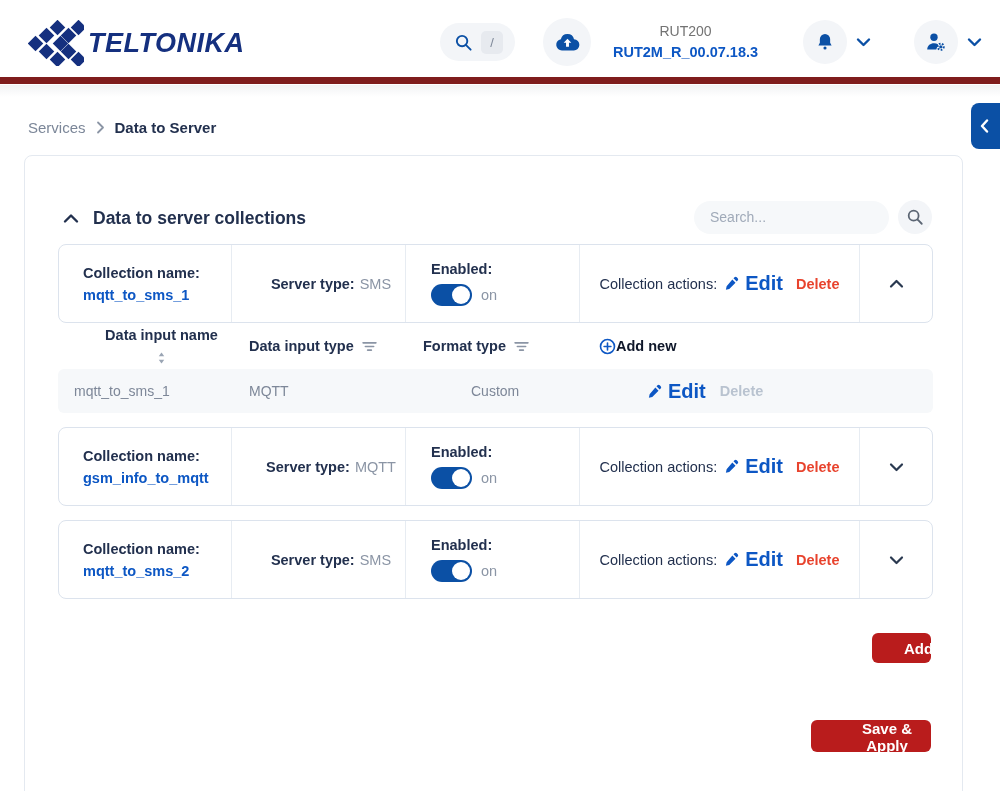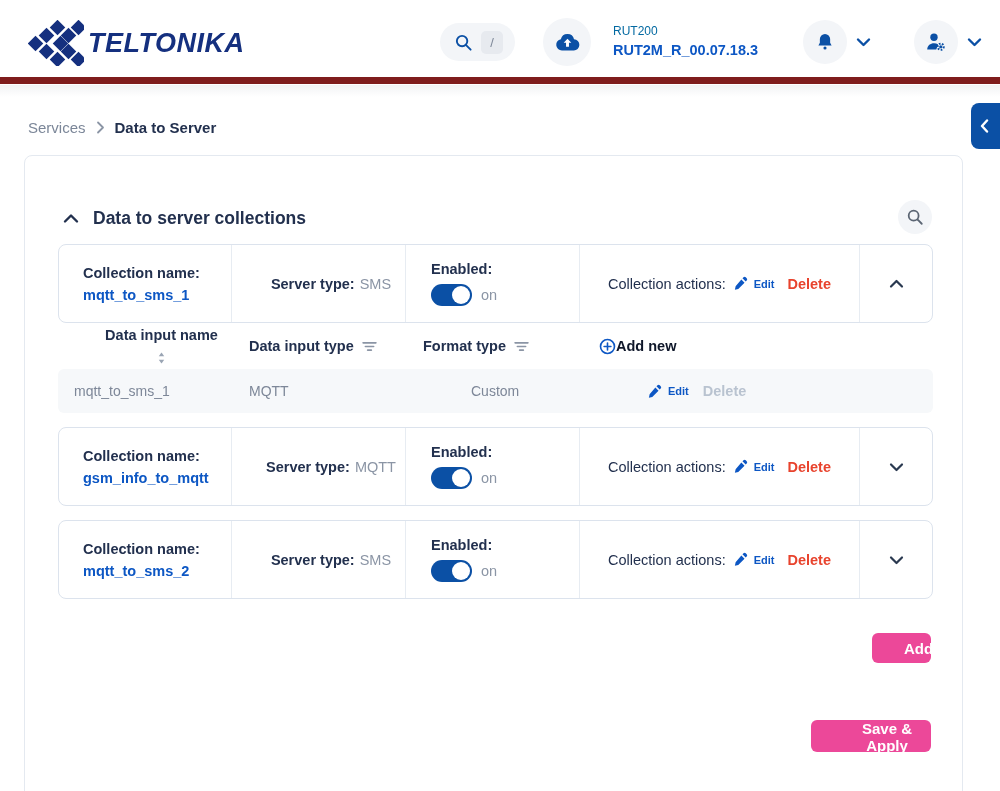--- a/index.html
+++ b/index.html
@@ -11,21 +11,21 @@
   .top-header { position:absolute; left:0; top:0; width:1000px; height:84px; background:#fff; border-bottom:7px solid #7f1d1d; z-index:5; }
   .header-shadow { position:absolute; left:0; top:85px; width:1000px; height:12px; background:linear-gradient(to bottom, rgba(30,45,80,.06), rgba(30,45,80,0)); pointer-events:none; }
   .logo { position:absolute; left:28px; top:20px; display:flex; align-items:center; gap:4px; }
   .logo-word { font-size:27px; font-weight:800; font-style:italic; letter-spacing:.5px; color:#15307f; }
   .hdr-right { position:absolute; left:440px; top:0; height:84px; display:flex; align-items:center; }
   .search-pill { display:flex; align-items:center; gap:8px; background:#f3f5f8; border-radius:19px; height:38px; padding:0 12px 0 14px; cursor:pointer; }
   .slash-badge { background:#e7eaef; color:#7d8798; border-radius:5px; font-size:13px; width:22px; height:23px; display:flex; align-items:center; justify-content:center; }
   .circle-btn { width:48px; height:48px; border-radius:50%; background:#f3f5f8; display:flex; align-items:center; justify-content:center; cursor:pointer; }
   .circle-btn.sm { width:44px; height:44px; }
   .device { display:flex; flex-direction:column; justify-content:center; line-height:1.45; }
-  .device .model { color:#0369a1; font-size:12px; }
+  .device .model { color:#737373; font-size:14px;text-align:center; }
   .device .fw { color:#0d57c4; font-size:14.5px; font-weight:700; }
   .hdr-chev { margin:0 0 0 9px; cursor:pointer; display:flex; align-items:center; }
 
   
   .breadcrumb { position:absolute; left:28px; top:119px; display:flex; align-items:center; gap:10px; font-size:15px; }
   .bc-parent { color:#7b8698; cursor:pointer; }
   .bc-current { color:#22304e; font-weight:700; }
 
   
   .side-collapse { position:absolute; right:-6px; top:103px; width:35px; height:46px; background:#0b50a5; border:none; border-radius:8px 0 0 8px; display:flex; align-items:center; justify-content:flex-start; padding-left:9px; cursor:pointer; z-index:6; }
@@ -49,36 +49,36 @@
   .c-enabled { width:174px; padding-left:25px; gap:7px; }
   .c-actions { width:280px; flex-direction:row; align-items:center; justify-content:center; gap:7px; }
   .c-chev { width:72px; align-items:center; justify-content:center; display:flex; cursor:pointer; }
   .lbl { font-size:14.5px; font-weight:700; color:#22304e; }
   .muted { font-size:14.5px; color:#8b95a5; }
   .name-link { font-size:14.5px; font-weight:700; color:#0d57c4; cursor:pointer; }
   .enable-line { display:flex; align-items:center; gap:9px; }
   .toggle { width:41px; height:22px; border-radius:12px; background:#0b50a5; position:relative; cursor:pointer; }
   .toggle .knob { position:absolute; right:2px; top:2px; width:18px; height:18px; border-radius:50%; background:#fff; }
   .act-label { font-size:14.5px; color:#22304e; }
-  .edit-link { font-size:11px; font-weight:700; color:#0d57c4; cursor:pointer; display:flex; align-items:center; gap:6px;text-align:center; }
+  .edit-link { font-size:20px; font-weight:700; color:#0d57c4; cursor:pointer; display:flex; align-items:center; gap:6px;text-align:center; }
   .delete-link { font-size:14.5px; font-weight:600; color:#e8432d; cursor:pointer; margin-left:6px; }
 
   
   .tbl-head { position:absolute; left:33px; top:167px; width:875px; height:46px; display:flex; align-items:center; padding:0 16px; }
   .th { display:flex; align-items:center; gap:8px; font-size:14.5px; font-weight:700; color:#22304e; }
   .th-name { width:175px;flex-direction:column; } .th-type { width:174px; } .th-format { width:176px; }
   .th-manage { flex:1; }
   .add-new { display:flex; align-items:center; color:#0f172a; font-weight:700; font-size:14.5px; cursor:pointer; }
   .tbl-row { position:absolute; left:33px; top:213px; width:875px; height:44px; background:#f6f8fa; border-radius:6px; display:flex; align-items:center; padding:0 16px; font-size:14px; color:#7d8798; }
   .td-name { width:175px; } .td-type { width:174px; } .td-format { width:176px;margin-left:48px; }
   .td-actions { flex:1; display:flex; align-items:center; gap:14px; }
   .delete-disabled { color:#b9c3d0; font-weight:600; font-size:14.5px; }
 
   
-  .btn-primary { position:absolute; background:#ec4899; color:#fff; border:none; border-radius:6px; font-weight:700; font-family:inherit; cursor:pointer;padding-left:32px; }
+  .btn-primary { position:absolute; background:#b91c1c; color:#fff; border:none; border-radius:6px; font-weight:700; font-family:inherit; cursor:pointer;padding-left:32px; }
   .add-btn { right:31px; top:477px; width:59px; height:30px; font-size:15px; }
   .save-btn { right:31px; top:564px; width:120px; height:32px; font-size:15px; }
 
   svg { display:block; }
 </style>
 </head>
 <body>
 
 <div class="screen">
 
@@ -168,20 +168,21 @@
   <section class="card">
 
     <div class="card-head">
       <span class="sec-caret">
         <svg width="16" height="11" viewBox="0 0 16 11">
           <polyline points="2,8.5 8,2.5 14,8.5" fill="none" stroke="#22304e" stroke-width="2.4" stroke-linecap="round" stroke-linejoin="round"></polyline>
         </svg>
       </span>
       <h2 class="card-title">Data to server collections</h2>
       <div class="card-search">
+        <input type="text" placeholder="Search..." style="">
         <button class="round-search-btn">
           <svg width="18" height="18" viewBox="0 0 20 20">
             <circle cx="8.5" cy="8.5" r="5.5" fill="none" stroke="#5b6573" stroke-width="2"></circle>
             <line x1="13" y1="13" x2="17.5" y2="17.5" stroke="#5b6573" stroke-width="2" stroke-linecap="round"></line>
           </svg>
         </button>
       </div>
     </div>
 
     <div class="col-row" style="top:88px;">

